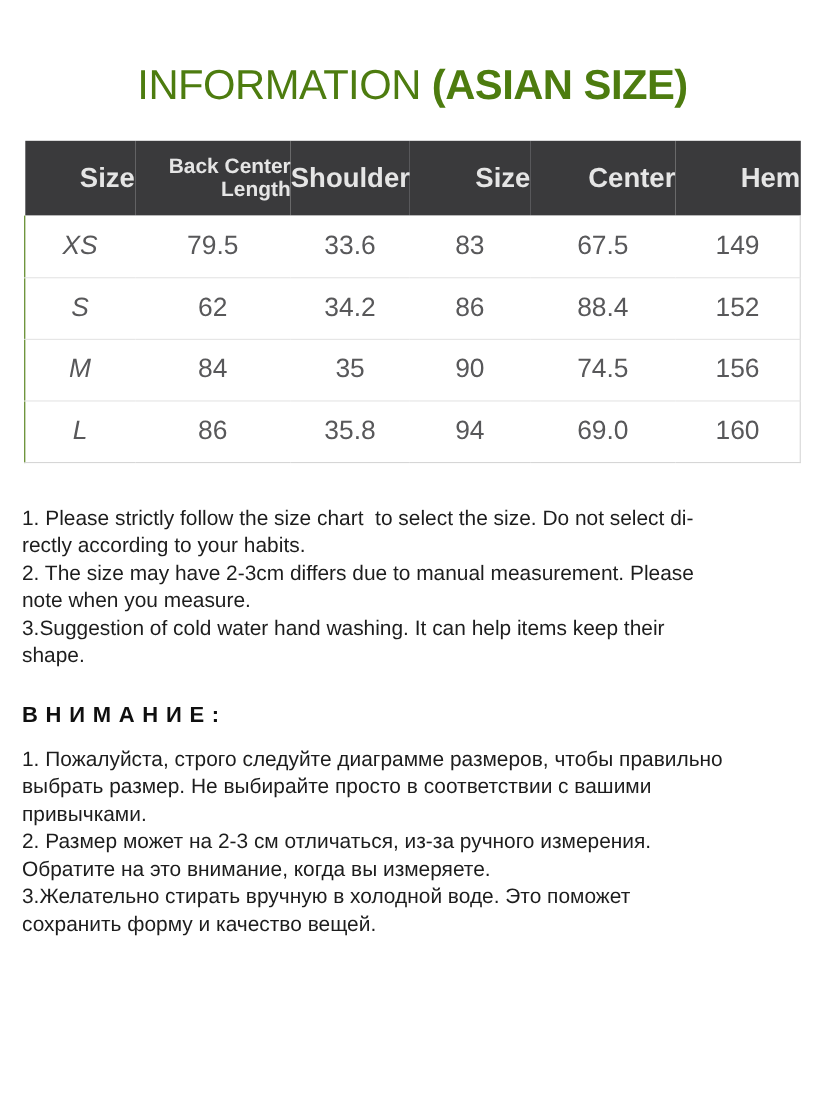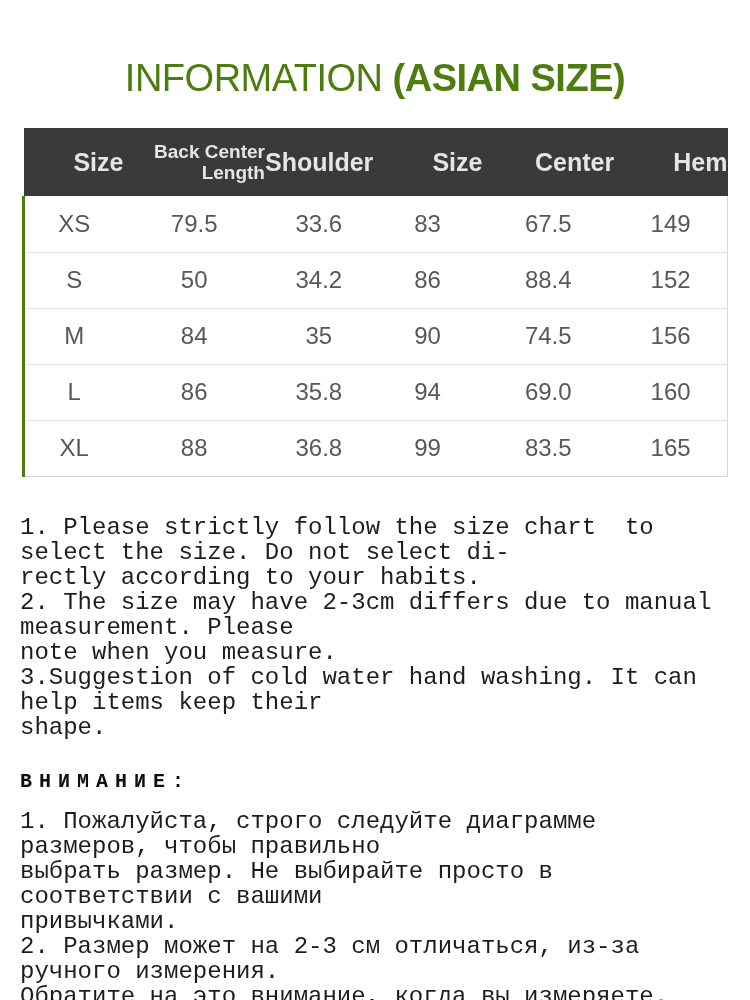--- a/index.html
+++ b/index.html
@@ -47,48 +47,46 @@
   table.size-chart tbody td {
     height: 56px;
     text-align: center;
     vertical-align: middle;
     font-size: 24px;
     font-weight: 400;
     color: #58585a;
     border-bottom: 1px solid #e4e4e4;
     background: #ffffff;
   }
-  table.size-chart tbody td:first-child { border-left: 3px solid #4d7c0f; }
+  table.size-chart tbody td:first-child { border-left: 1px solid #4d7c0f; font-style: italic; }
   table.size-chart tbody td:last-child  { border-right: 1px solid #d6d6d6; }
   table.size-chart tbody tr:last-child td { border-bottom: 1px solid #d6d6d6; }
 
   .notes-area {
     margin: 38px 18px 0 20px;
     width: 712px;
   }
   .note-heading {
     font-size: 22px;
     font-weight: 700;
     color: #0f0f0f;
   }
   .text-block {
     margin-top: 18px;
-    font-size: 24px;
+    font-size: 19px;
     line-height: 25px;
     color: #1d1d1d;
     white-space: pre-wrap;
-    font-family: Liberation Mono, monospace;
   }
   .attention-heading {
     margin-top: 30px;
     font-size: 20px;
     font-weight: 700;
     letter-spacing: 7px;
     color: #0f0f0f;
-    font-family: Liberation Mono, monospace;
   }
   .text-block.ru { margin-top: 16px; }
 </style>
 </head>
 <body>
 
 <h1 class="page-title"><span class="title-light">INFORMATION </span><span class="title-bold">(ASIAN SIZE)</span></h1>
 
 <table class="size-chart">
   <colgroup>
@@ -114,49 +112,41 @@
       <tr>
         <td>XS</td>
         <td>79.5</td>
         <td>33.6</td>
         <td>83</td>
         <td>67.5</td>
         <td>149</td>
       </tr>
       <tr>
         <td>S</td>
-        <td>50</td>
+        <td>62</td>
         <td>34.2</td>
         <td>86</td>
         <td>88.4</td>
         <td>152</td>
       </tr>
       <tr>
         <td>M</td>
         <td>84</td>
         <td>35</td>
         <td>90</td>
         <td>74.5</td>
         <td>156</td>
       </tr>
       <tr>
         <td>L</td>
         <td>86</td>
         <td>35.8</td>
         <td>94</td>
         <td>69.0</td>
         <td>160</td>
-      </tr>
-      <tr>
-        <td>XL</td>
-        <td>88</td>
-        <td>36.8</td>
-        <td>99</td>
-        <td>83.5</td>
-        <td>165</td>
       </tr>
     </tbody>
 </table>
 
 <div class="notes-area">
   <div class="text-block">1. Please strictly follow the size chart  to select the size. Do not select di-
 rectly according to your habits.
 2. The size may have 2-3cm differs due to manual measurement. Please
 note when you measure.
 3.Suggestion of cold water hand washing. It can help items keep their

